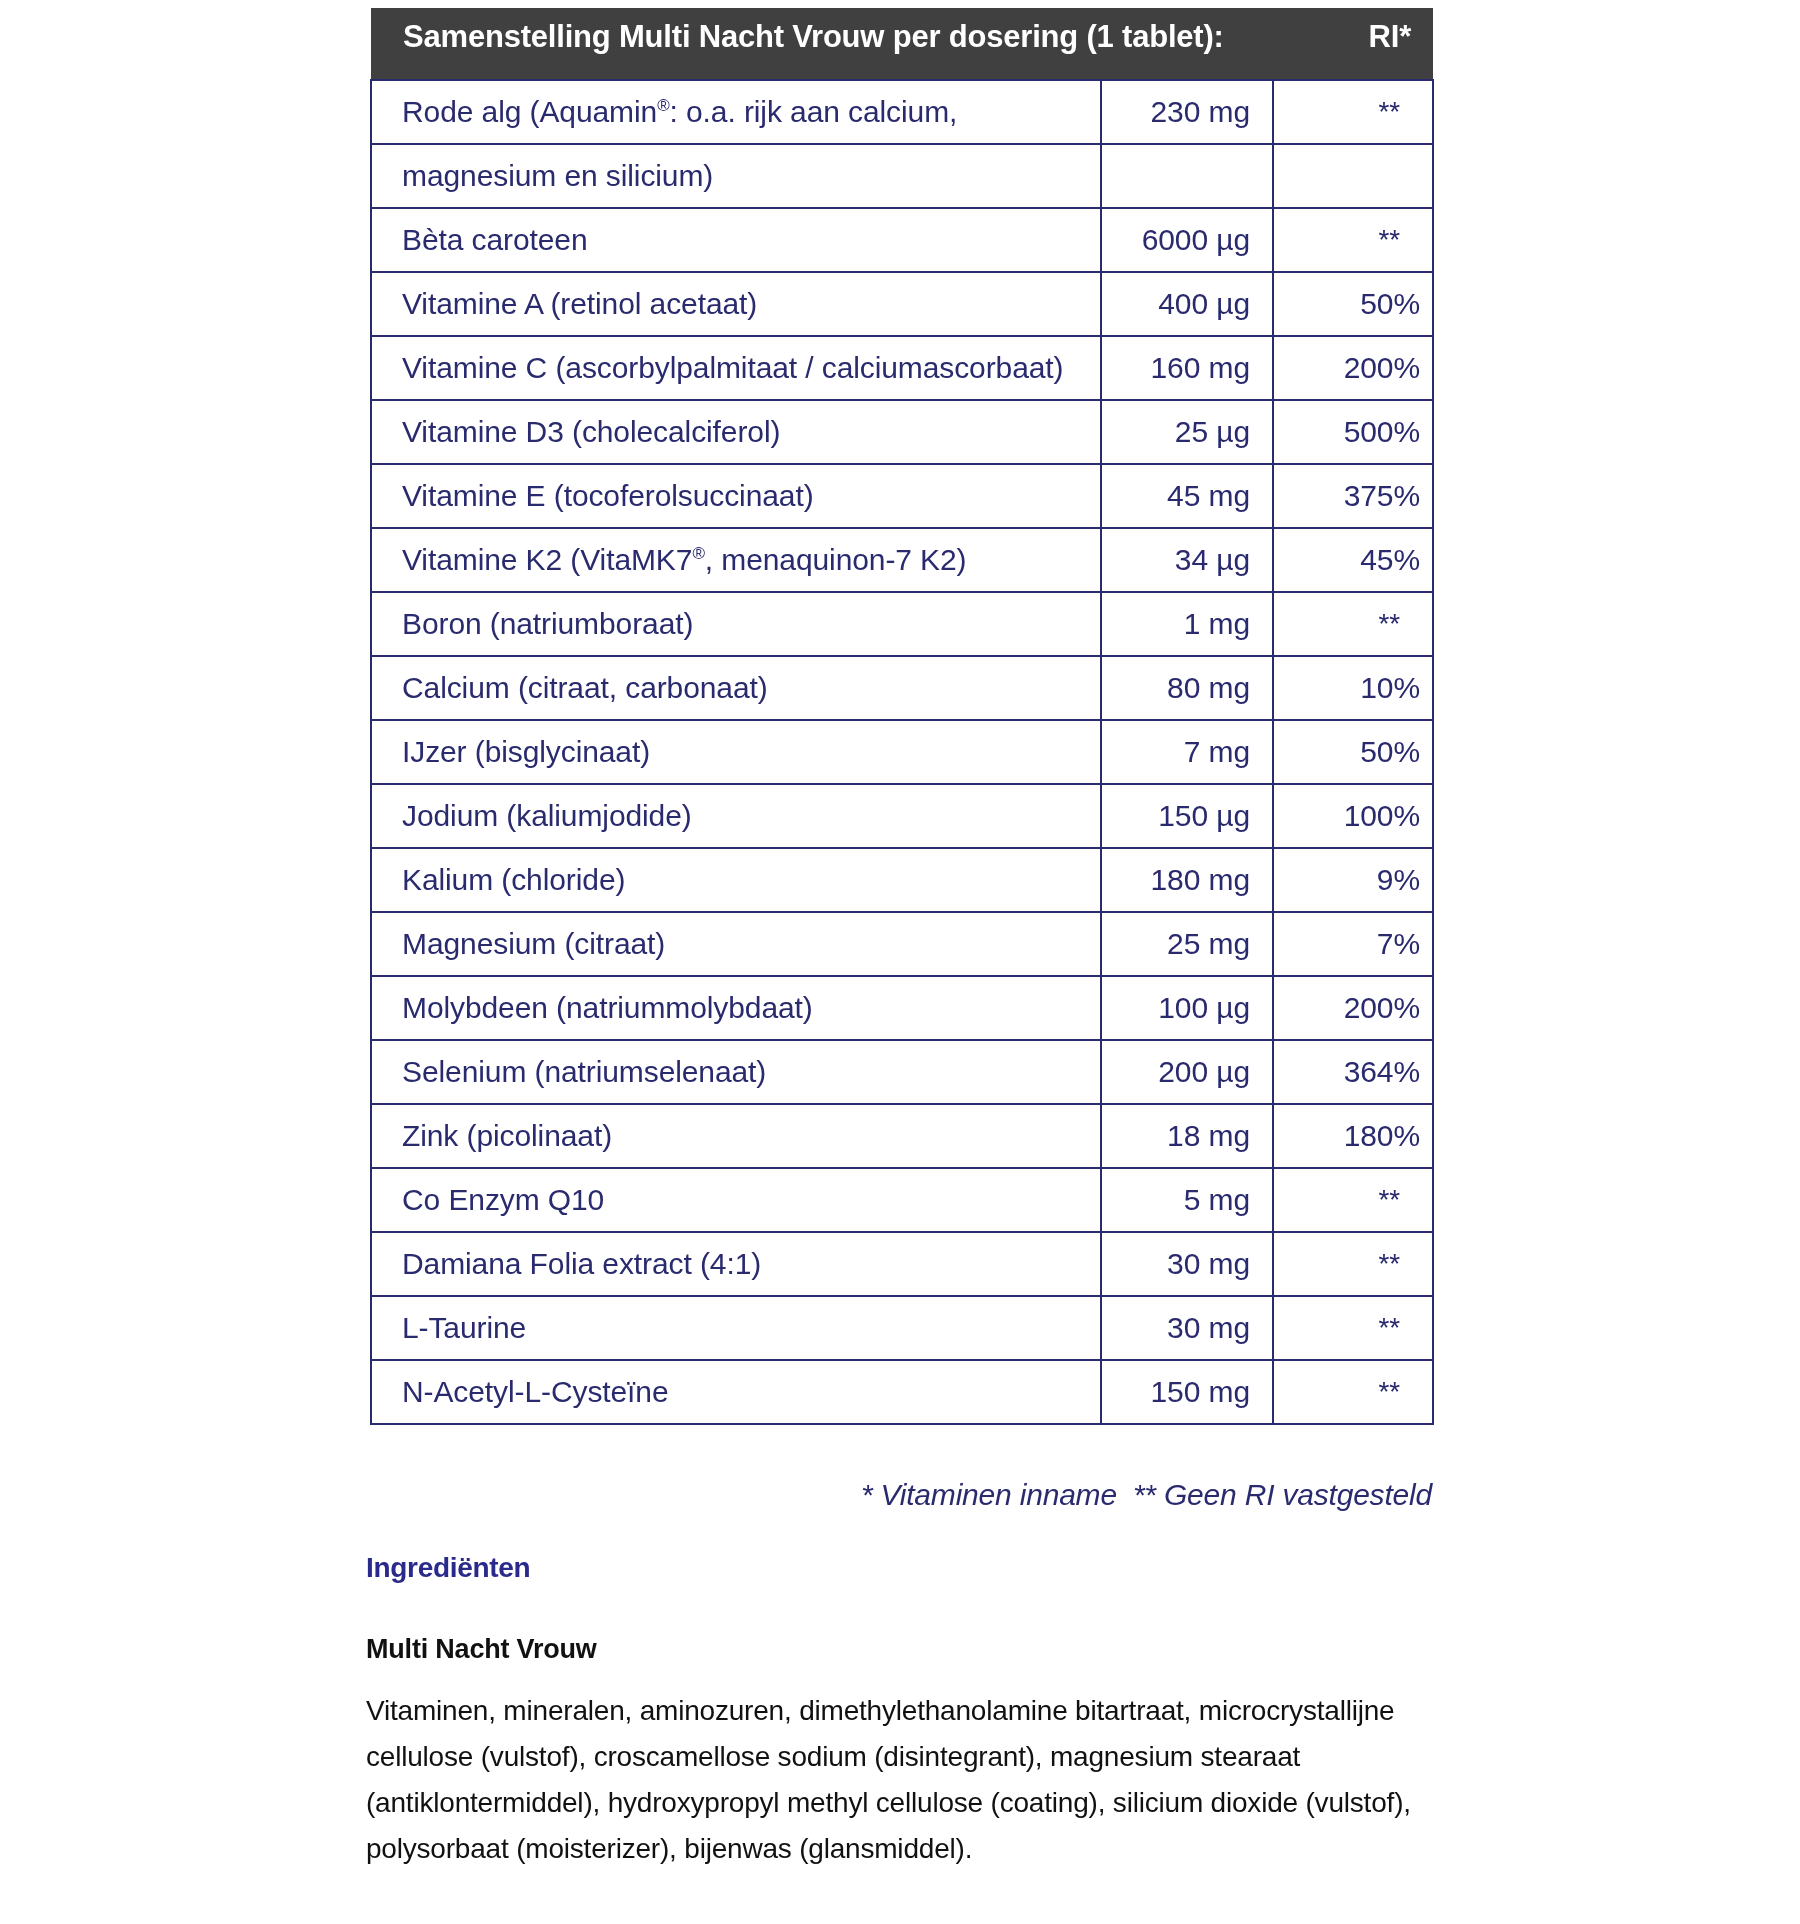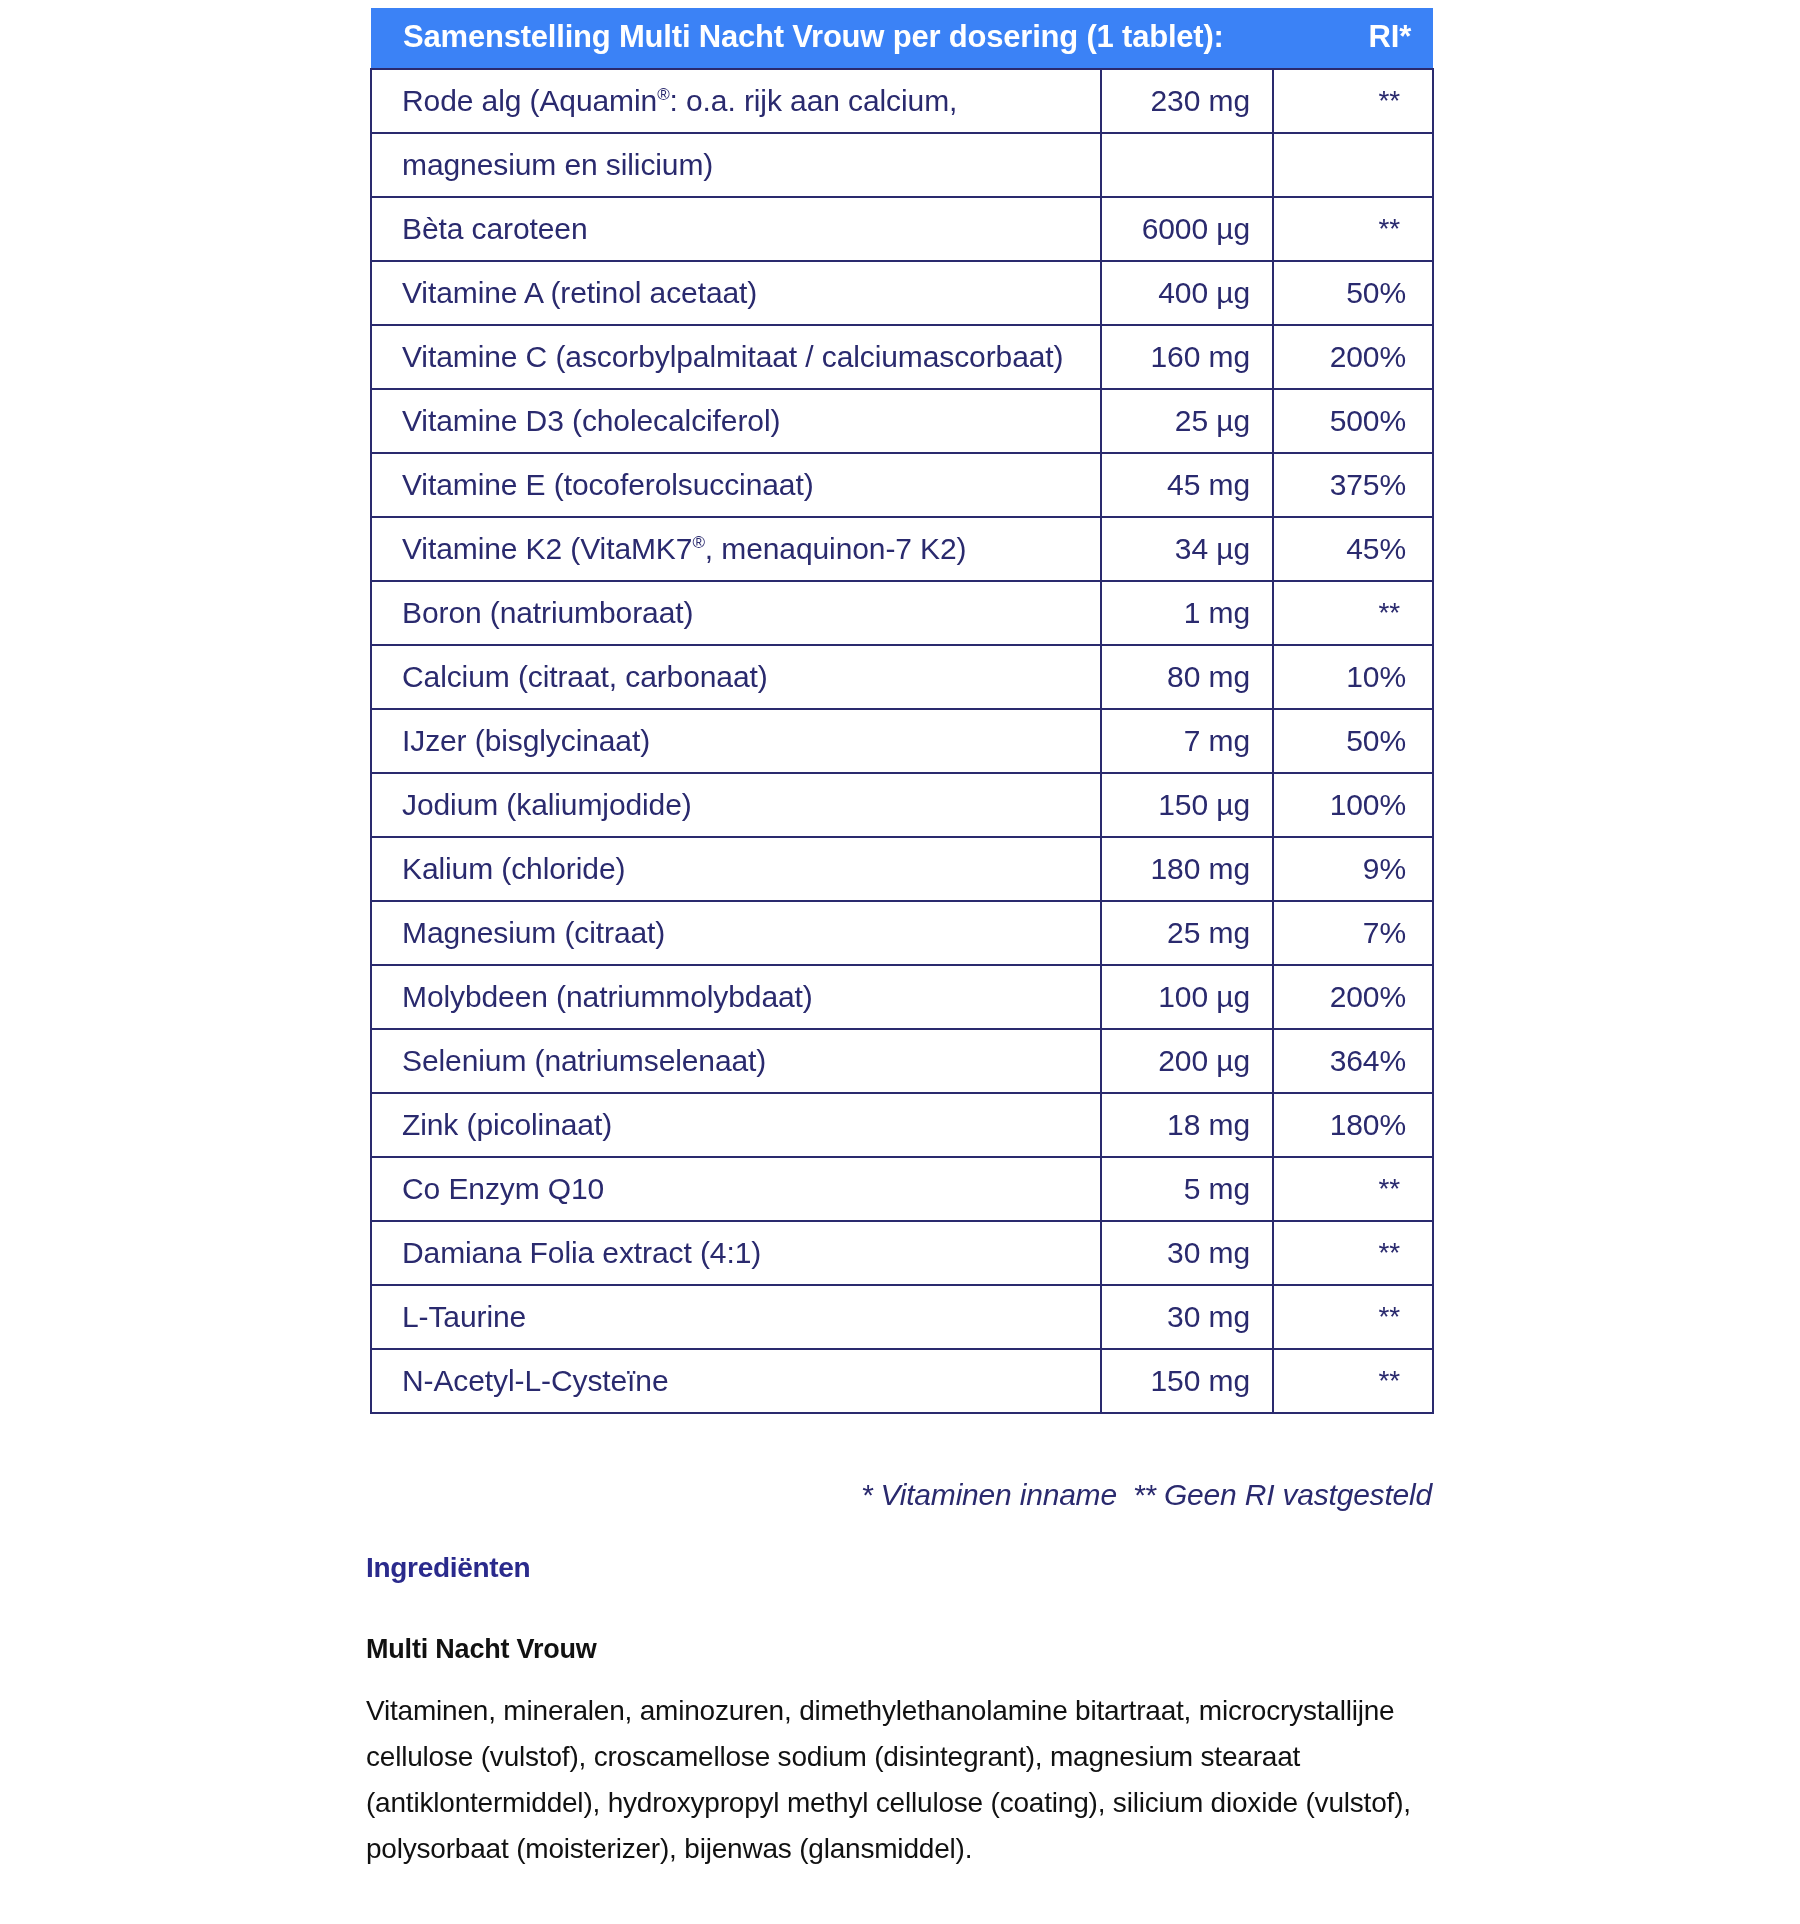--- a/index.html
+++ b/index.html
@@ -29,26 +29,26 @@
     top: 8px;
     width: 1062px;
     border-collapse: collapse;
     table-layout: fixed;
   }
   .facts-table col.c-name  { width: 730px; }
   .facts-table col.c-amt   { width: 172px; }
   .facts-table col.c-ri    { width: 160px; }
 
   .facts-table thead th {
-    background: #3b82f6;
+    background: #404040;
     color: #ffffff;
     font-size: 31px;
     font-weight: bold;
     letter-spacing: -0.2px;
-    padding: 11px 0 13px 0;
+    padding: 11px 0 24px 0;
     border: none;
     text-align: left;
   }
   .hdr-inner {
     display: flex;
     align-items: baseline;
     justify-content: space-between;
     padding: 0 22px 0 32px;
   }
   .hdr-title { white-space: nowrap; }
@@ -69,21 +69,21 @@
     padding-right: 8px;
     white-space: nowrap;
   }
   td.cell-amt {
     text-align: right;
     padding-right: 22px;
     white-space: nowrap;
   }
   td.cell-ri {
     text-align: right;
-    padding-right: 26px;
+    padding-right: 12px;
     white-space: nowrap;
   }
   td.cell-ri.stars {
     padding-right: 32px;
     font-size: 28px;
   }
   .reg {
     font-size: 17px;
     vertical-align: super;
     line-height: 0;

